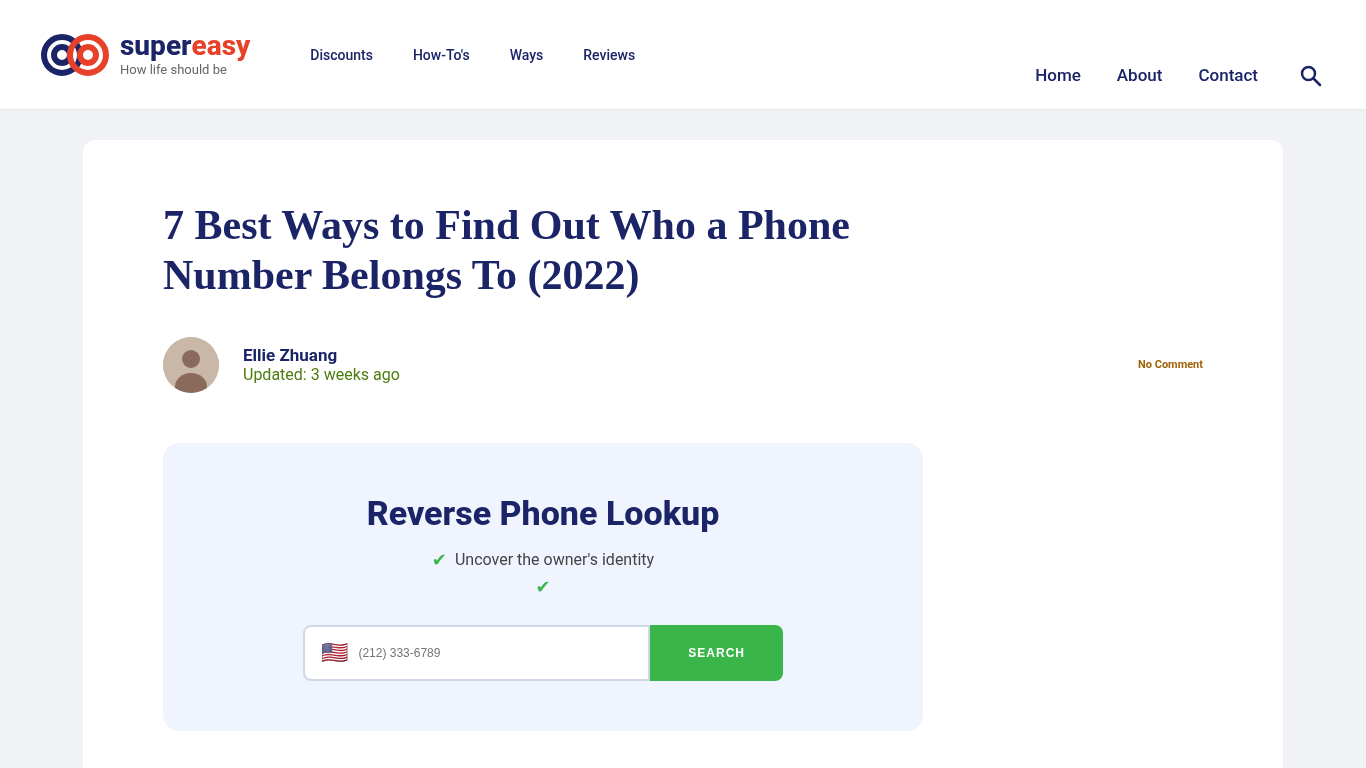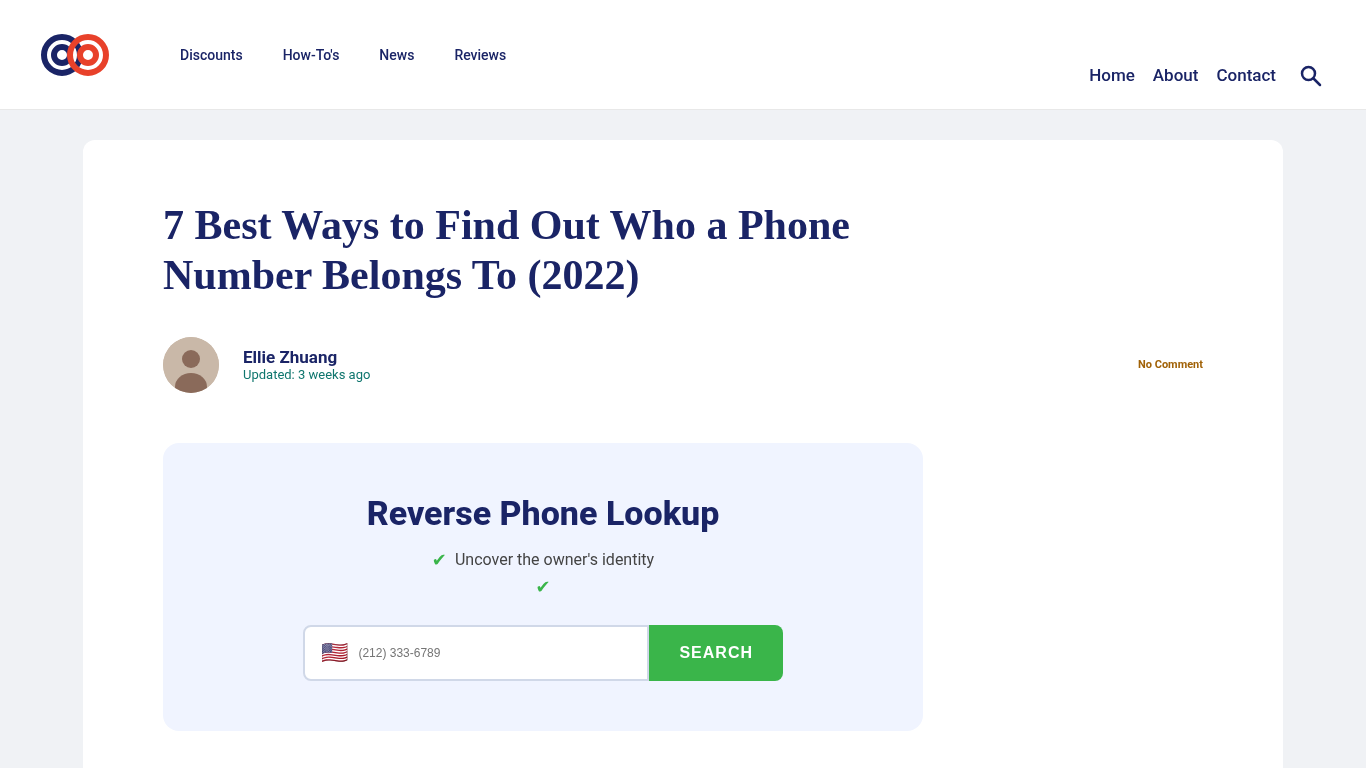--- a/index.html
+++ b/index.html
@@ -57,21 +57,21 @@
     .nav-link {
       font-size: 14px;
       color: #1a2466;
       text-decoration: none;
       font-weight: 500;
       cursor: pointer;
     }
     .nav-right {
       display: flex;
       align-items: center;
-      gap: 18px;
+      gap: 36px;
       margin-top: 40px;
     }
     .nav-right .nav-link {
       font-size: 17px;
     }
     .search-icon-btn {
       background: none;
       border: none;
       cursor: pointer;
       padding: 4px;
@@ -125,22 +125,22 @@
       align-items: flex-end;
       justify-content: center;
       flex-shrink: 0;
     }
     .author-name {
       font-size: 17px;
       font-weight: 700;
       color: #1a2466;
     }
     .author-updated {
-      font-size: 13px;
-      color: #0f766e;
+      font-size: 16px;
+      color: #4d7c0f;
       margin-top: 0;
     }
     .no-comment {
       font-size: 11px;
       color: #a16207;
       font-weight: bold;
     }
 
     
     .lookup-widget {
@@ -202,46 +202,53 @@
       color: #be185d;
       width: 100%;
       background: transparent;
     }
     .search-btn {
       background: #3ab54a;
       color: #fff;
       border: none;
       border-radius: 0 8px 8px 0;
       height: 56px;
-      padding: 0 30px;
-      font-size: 16px;
+      padding: 0 38px;
+      font-size: 12px;
       font-weight: 700;
       letter-spacing: 1px;
       cursor: pointer;
       white-space: nowrap;
     }
   </style>
 </head>
 <body>
 
 <header class="header">
   <a class="logo-area" href="#">
 
     <svg class="logo-icon" viewBox="0 0 70 70" xmlns="http://www.w3.org/2000/svg">
       <circle cx="22" cy="35" r="18" fill="none" stroke="#1a2466" stroke-width="6"></circle>
       <circle cx="22" cy="35" r="8" fill="none" stroke="#1a2466" stroke-width="6"></circle>
       <circle cx="48" cy="35" r="18" fill="none" stroke="#e8412a" stroke-width="6"></circle>
       <circle cx="48" cy="35" r="8" fill="none" stroke="#e8412a" stroke-width="6"></circle>
     </svg>
+    <div class="logo-text-group">
+      <div style="display:flex; gap:0;">
+        <span class="logo-super">super</span>
+        <span class="logo-easy">easy</span>
+      </div>
+      <span class="logo-tagline">How life should be</span>
+    </div>
   </a>
 
   <nav class="nav-left">
     <a class="nav-link" href="#">Discounts</a>
     <a class="nav-link" href="#">How-To's</a>
-    <a class="nav-link" href="#">News</a>
+    <a class="nav-link" href="#">Ways</a>
     <a class="nav-link" href="#">Reviews</a>
   </nav>
 
   <nav class="nav-right">
     <a class="nav-link" href="#">Home</a>
     <a class="nav-link" href="#">About</a>
     <a class="nav-link" href="#">Contact</a>
     <button class="search-icon-btn" aria-label="Search">
       <svg width="24" height="24" viewBox="0 0 24 24" fill="none" stroke="#1a2466" stroke-width="2.5" stroke-linecap="round" stroke-linejoin="round">
         <circle cx="10.5" cy="10.5" r="6.5"></circle>

